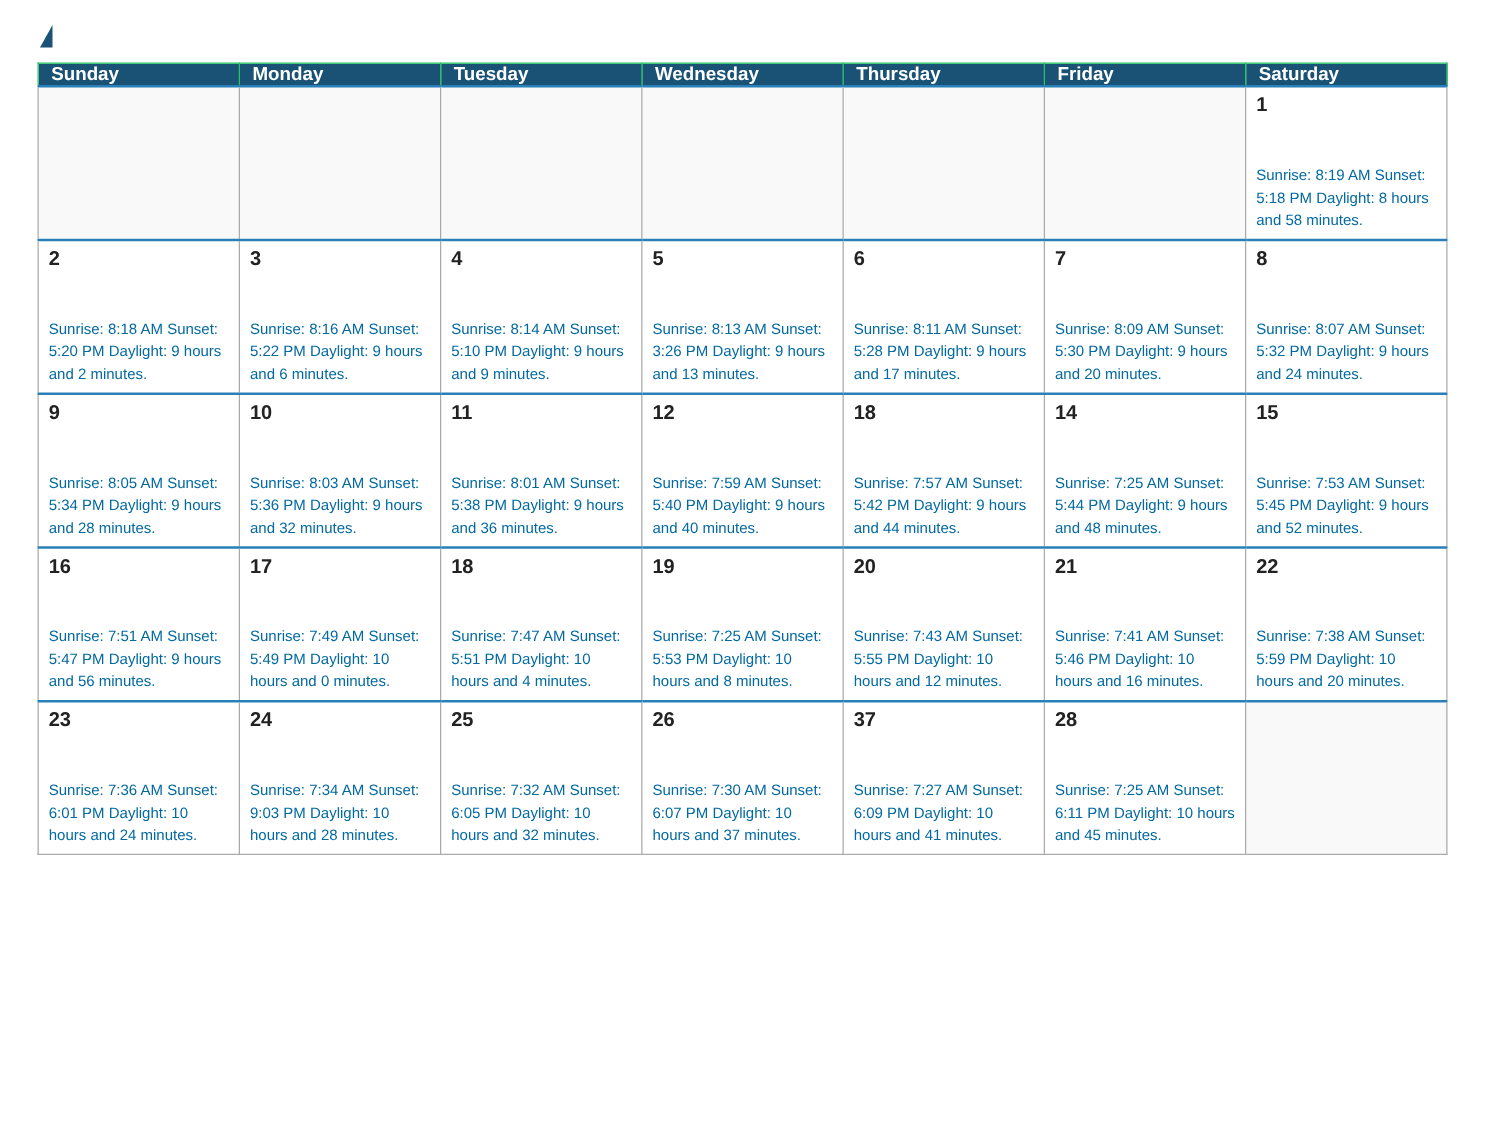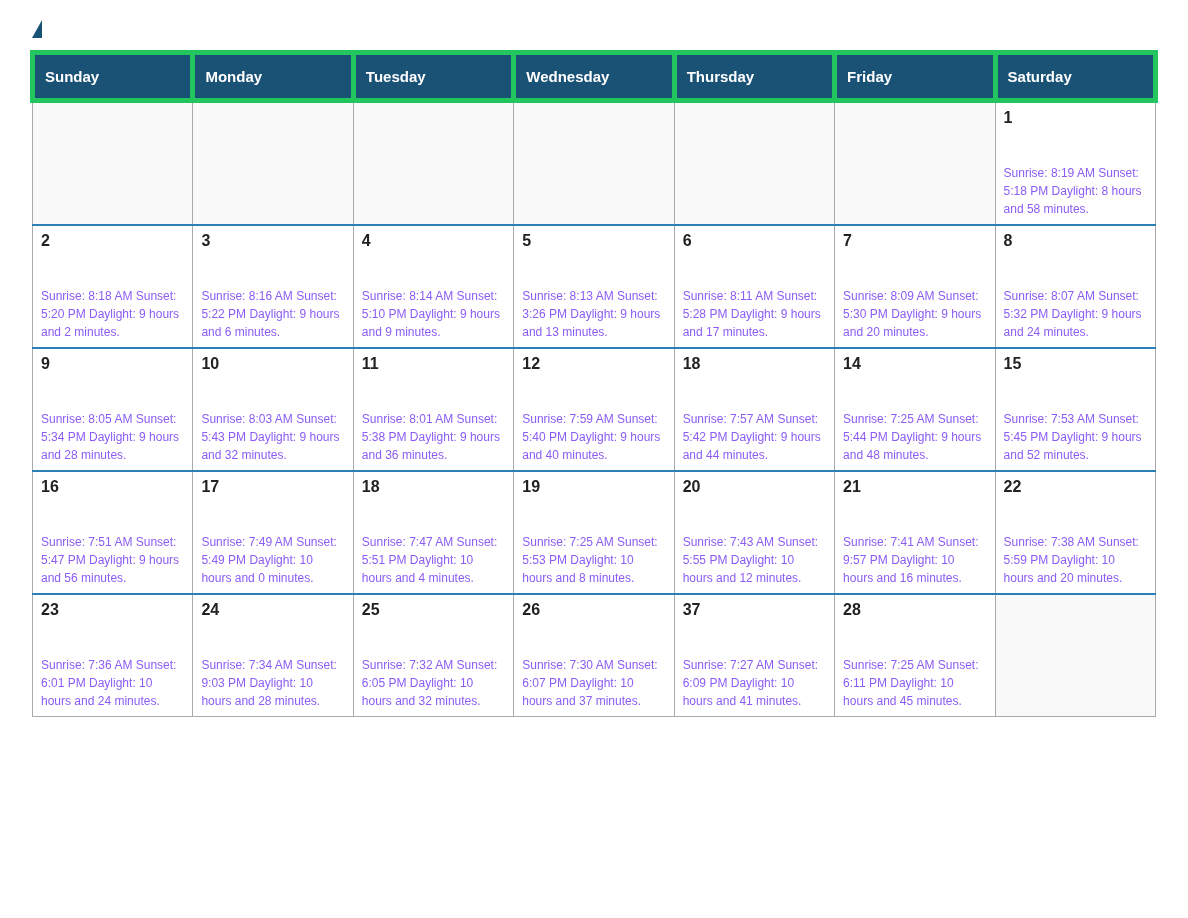--- a/index.html
+++ b/index.html
@@ -61,23 +61,23 @@
     .calendar {
       width: 100%;
       border-collapse: collapse;
       margin-top: 10px;
     }
     .calendar th {
       background-color: #1a5276;
       color: #fff;
       font-size: 15px;
       font-weight: bold;
-      padding: 13px 10px;
+      padding: 0 10px;
       text-align: left;
-      border: 5px solid #22c55e;
+      border: 1px solid #22c55e;
     }
     .calendar td {
       vertical-align: top;
       padding: 6px 8px;
       border: 1px solid #aaa;
       font-size: 12.5px;
       color: #333;
       width: 14.28%;
       min-height: 110px;
     }
@@ -86,21 +86,21 @@
     }
     .day-number {
       font-size: 16px;
       font-weight: bold;
       color: #222;
       margin-bottom: 4px;
       display: block;
     }
     .day-info {
       font-size: 12px;
-      color: #8b5cf6;
+      color: #0369a1;
       line-height: 1.5;
       margin-top: 37px;
     }
     .week-row td {
       border-top: 2px solid #2980b9;
     }
   </style>
 </head>
 <body>
 
@@ -194,21 +194,21 @@
       <tr class="week-row">
         <td>
           <span class="day-number">9</span>
           <div class="day-info">Sunrise: 8:05 AM
 Sunset: 5:34 PM
 Daylight: 9 hours and 28 minutes.</div>
         </td>
         <td>
           <span class="day-number">10</span>
           <div class="day-info">Sunrise: 8:03 AM
-Sunset: 5:43 PM
+Sunset: 5:36 PM
 Daylight: 9 hours and 32 minutes.</div>
         </td>
         <td>
           <span class="day-number">11</span>
           <div class="day-info">Sunrise: 8:01 AM
 Sunset: 5:38 PM
 Daylight: 9 hours and 36 minutes.</div>
         </td>
         <td>
           <span class="day-number">12</span>
@@ -262,21 +262,21 @@
         </td>
         <td>
           <span class="day-number">20</span>
           <div class="day-info">Sunrise: 7:43 AM
 Sunset: 5:55 PM
 Daylight: 10 hours and 12 minutes.</div>
         </td>
         <td>
           <span class="day-number">21</span>
           <div class="day-info">Sunrise: 7:41 AM
-Sunset: 9:57 PM
+Sunset: 5:46 PM
 Daylight: 10 hours and 16 minutes.</div>
         </td>
         <td>
           <span class="day-number">22</span>
           <div class="day-info">Sunrise: 7:38 AM
 Sunset: 5:59 PM
 Daylight: 10 hours and 20 minutes.</div>
         </td>
       </tr>
       <tr class="week-row">

